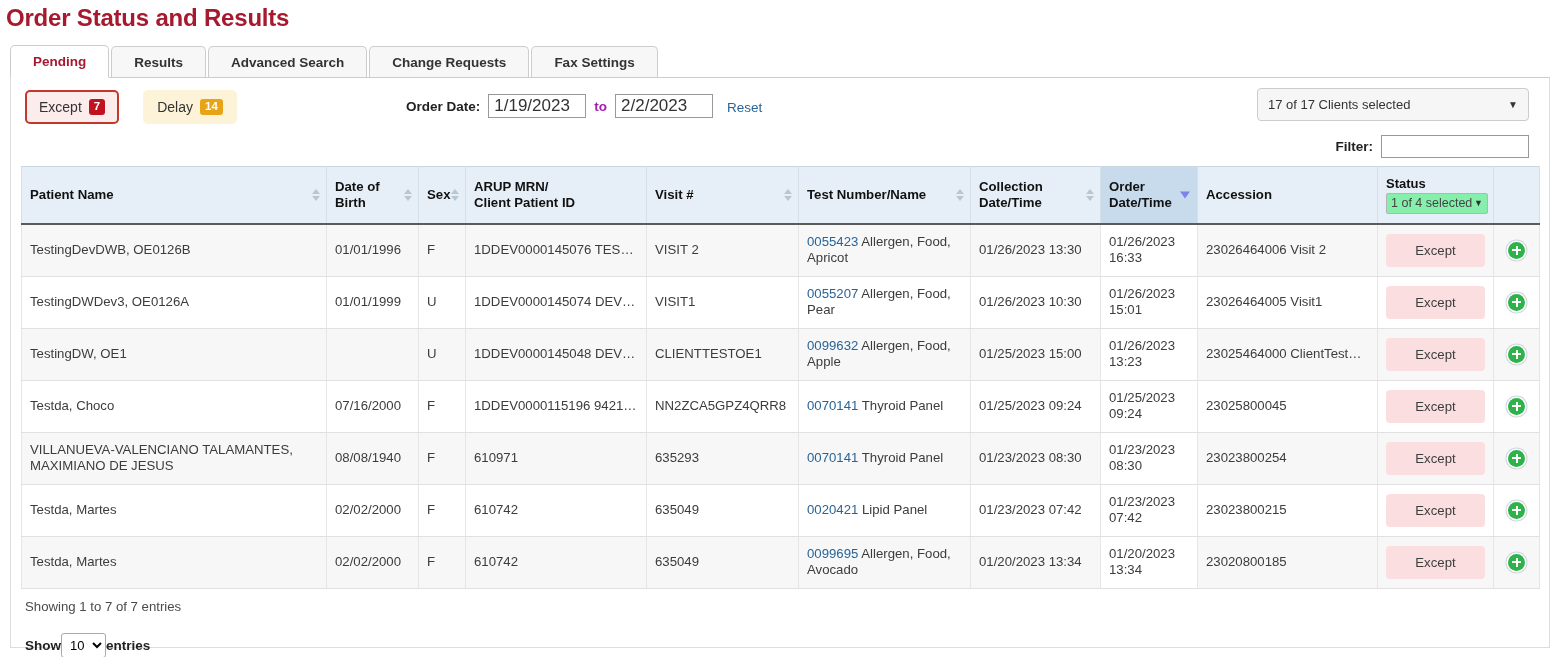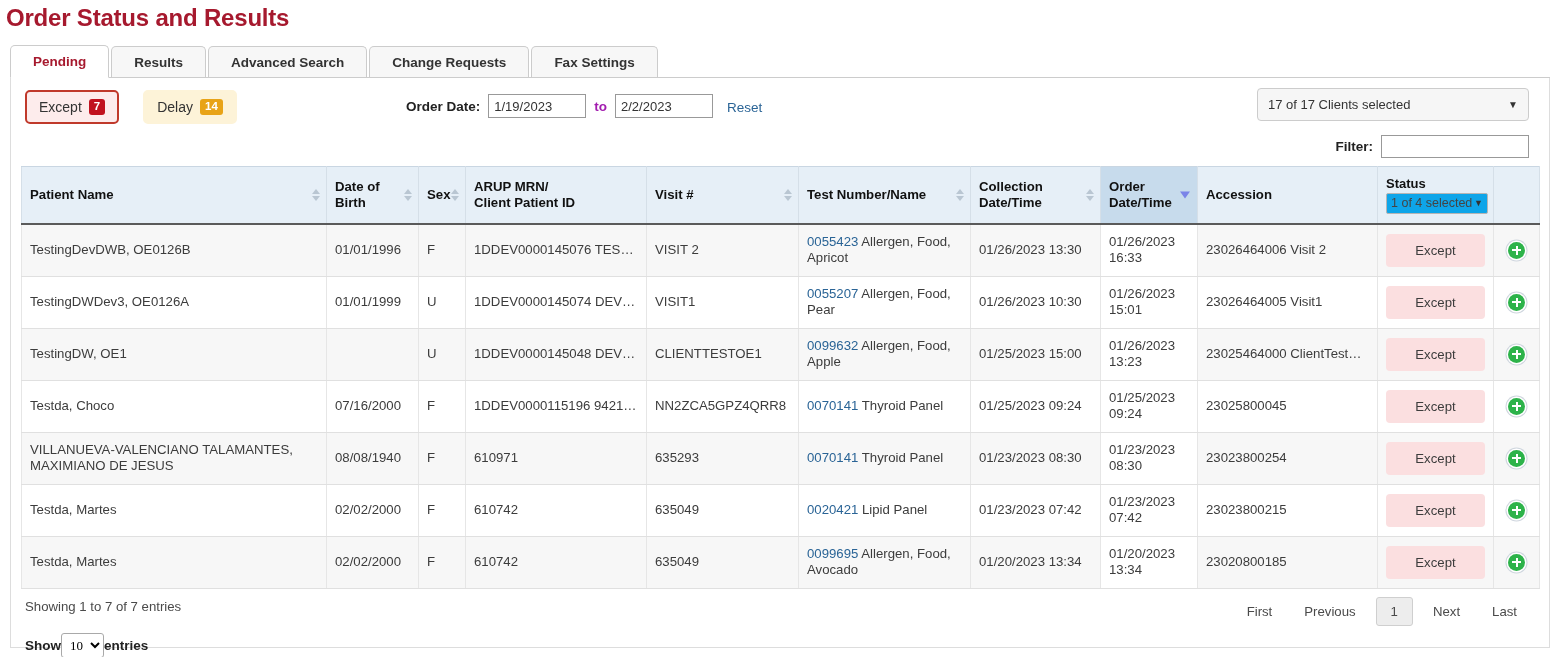--- a/index.html
+++ b/index.html
@@ -114,21 +114,21 @@
     gap: 8px;
     font-size: 13.5px;
   }
   .daterange .lbl { font-weight: bold; color: #222; }
   .daterange .to { font-weight: bold; color: #a21caf; }
   .date-input {
     width: 98px;
     height: 24px;
     border: 1px solid #999999;
     padding: 1px 5px;
-    font-size: 13px;
+    font-size: 17px;
     font-family: "Liberation Sans", sans-serif;
     color: #333;
     background: #fff;
   }
   .reset-link {
     color: #2a6496;
     font-size: 13.5px;
     text-decoration: none;
     cursor: pointer;
     margin-left: 6px;
@@ -226,21 +226,21 @@
     transform: translateY(-50%);
     width: 0; height: 0;
     border-left: 5px solid transparent;
     border-right: 5px solid transparent;
     border-top: 7px solid #7b84e8;
   }
   th.status-th { padding: 4px 6px; vertical-align: top; }
   .status-label { font-size: 13px; font-weight: bold; color: #111; margin-bottom: 2px; }
   .status-dd {
     width: 102px;
-    background: #0ea5e9;
+    background: #86efac;
     border: 1px solid #b5b5b5;
     border-radius: 2px;
     font-size: 12.5px;
     font-weight: normal;
     color: #444;
     padding: 2px 14px 2px 4px;
     line-height: 1.15;
     position: relative;
     cursor: pointer;
   }
@@ -315,21 +315,21 @@
     position: absolute;
     left: 4px;
     top: 36px;
     display: flex;
     align-items: center;
     font-weight: bold;
     color: #222;
     font-size: 13.5px;
   }
   .show-entries select {
-    font-family: Liberation Serif, serif;
+    font-family: Liberation Sans, sans-serif;
     font-size: 13px;
     padding: 2px 4px;
     height: 25px;
     border: 1px solid #a9a9a9;
     border-radius: 3px;
     background: #fff;
   }
   .pager {
     position: absolute;
     right: 6px;
@@ -655,22 +655,15 @@
 
     <div class="table-foot">
       <div class="showing">Showing 1 to 7 of 7 entries</div>
       <div class="show-entries">
         <span>Show</span>
         <select>
           <option selected="">10</option>
         </select>
         <span>entries</span>
       </div>
-      <div class="pager">
-        <span>First</span>
-        <span>Previous</span>
-        <span class="num">1</span>
-        <span>Next</span>
-        <span>Last</span>
-      </div>
     </div>
   </div>
 </div>
 
 </body></html>

